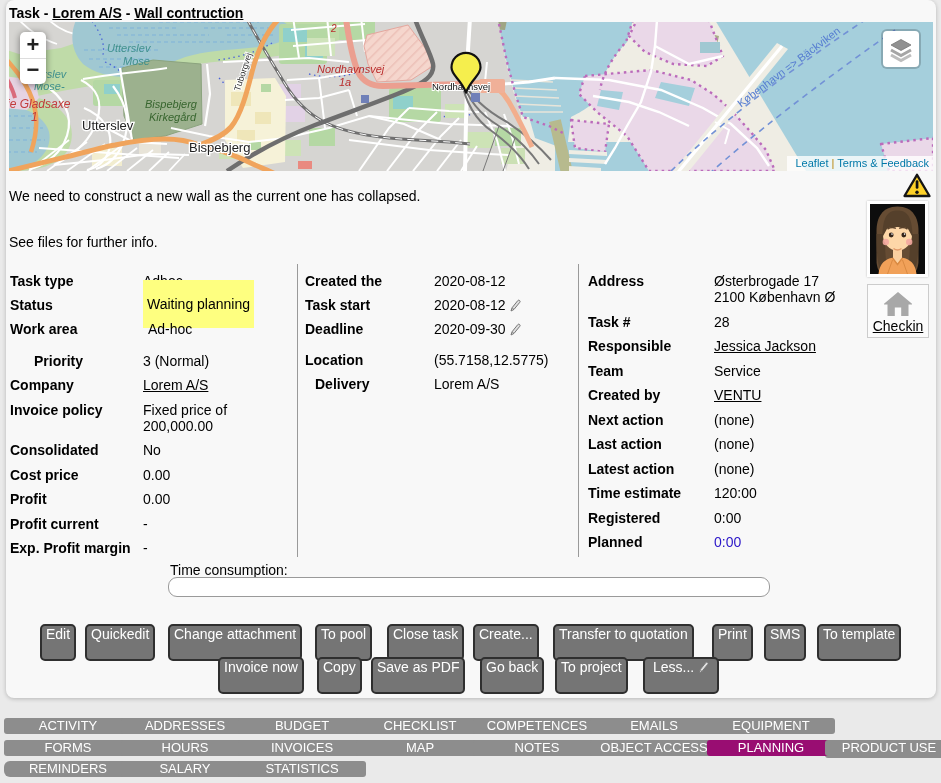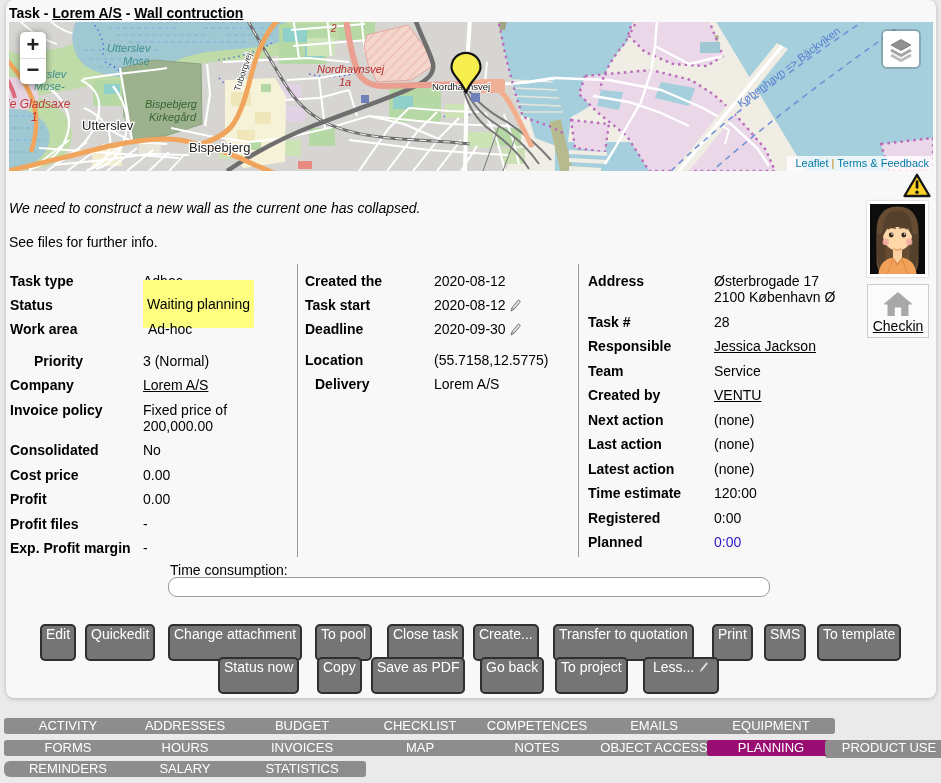--- a/index.html
+++ b/index.html
@@ -307,21 +307,21 @@
 </svg>
   </div>
 <div class="abs" style="left:867px;top:284px;width:60px;height:52px;background:#fbfbfb;border:1px solid #ccc;">
 <svg style="position:absolute;left:16px;top:6px;" width="28" height="26" viewBox="0 0 28 26">
 <path d="M14,1 L29,13.5 24.5,13.5 24.5,25 3.5,25 3.5,13.5 -1,13.5 Z" fill="#a8a8a8"></path>
 <rect x="10.8" y="16.5" width="6.4" height="8.5" fill="#fbfbfb"></rect>
 </svg>
 <div style="position:absolute;left:0;width:60px;top:33px;text-align:center;font-size:14px;"><a href="#">Checkin</a></div>
 </div>
 
-<div class="abs" style="left:9px;top:200px;font-style:italic;">We need to construct a new wall as the current one has collapsed.</div>
+<div class="abs" style="left:9px;top:188px;">We need to construct a new wall as the current one has collapsed.</div>
 <div class="abs" style="left:9px;top:234px;">See files for further info.</div>
 
 <div class="abs vline" style="left:297px;top:264px;height:293px;"></div>
 <div class="abs vline" style="left:578px;top:264px;height:293px;"></div>
 
 <div class="abs lbl" style="left:10px;top:273px;">Task type</div>
 <div class="abs val" style="left:143px;top:273px;">Adhoc</div>
 <div class="abs lbl" style="left:10px;top:297px;">Status</div>
 <div class="abs val" style="left:143px;top:296px;"><span class="hl">Waiting planning</span></div>
 <div class="abs lbl" style="left:10px;top:321px;">Work area</div>
@@ -331,21 +331,21 @@
 <div class="abs lbl" style="left:10px;top:377px;">Company</div>
 <div class="abs val" style="left:143px;top:377px;"><a href="#">Lorem A/S</a></div>
 <div class="abs lbl" style="left:10px;top:402px;">Invoice policy</div>
 <div class="abs val" style="left:143px;top:402px;">Fixed price of<br>200,000.00</div>
 <div class="abs lbl" style="left:10px;top:442px;">Consolidated</div>
 <div class="abs val" style="left:143px;top:442px;">No</div>
 <div class="abs lbl" style="left:10px;top:467px;">Cost price</div>
 <div class="abs val" style="left:143px;top:467px;">0.00</div>
 <div class="abs lbl" style="left:10px;top:491px;">Profit</div>
 <div class="abs val" style="left:143px;top:491px;">0.00</div>
-<div class="abs lbl" style="left:10px;top:516px;">Profit files</div>
+<div class="abs lbl" style="left:10px;top:516px;">Profit current</div>
 <div class="abs val" style="left:143px;top:516px;">-</div>
 <div class="abs lbl" style="left:10px;top:540px;">Exp. Profit margin</div>
 <div class="abs val" style="left:143px;top:540px;">-</div>
 
 <div class="abs lbl" style="left:305px;top:273px;">Created the</div>
 <div class="abs val" style="left:434px;top:273px;">2020-08-12</div>
 <div class="abs lbl" style="left:305px;top:297px;">Task start</div>
 <div class="abs val" style="left:434px;top:297px;">2020-08-12 <svg width="11" height="13" viewBox="0 0 11 13" style="vertical-align:-2px;">
       <path d="M1,12 L2,8.8 L7.8,1.6 Q8.6,0.7 9.6,1.5 Q10.6,2.3 9.8,3.3 L4,10.4 L1,12 Z" fill="#e0e0e0" stroke="#777" stroke-width="1"></path>
       <path d="M2,8.8 L4,10.4" stroke="#777" stroke-width="0.8"></path>
@@ -390,21 +390,21 @@
 <div class="btn" style="left:85px;top:624px;">Quickedit</div>
 <div class="btn" style="left:168px;top:624px;">Change attachment</div>
 <div class="btn" style="left:315px;top:624px;">To pool</div>
 <div class="btn" style="left:387px;top:624px;">Close task</div>
 <div class="btn" style="left:473px;top:624px;">Create...</div>
 <div class="btn" style="left:553px;top:624px;">Transfer to quotation</div>
 <div class="btn" style="left:712px;top:624px;">Print</div>
 <div class="btn" style="left:764px;top:624px;">SMS</div>
 <div class="btn" style="left:817px;top:624px;">To template</div>
 
-<div class="btn" style="left:218px;top:657px;">Status now</div>
+<div class="btn" style="left:218px;top:657px;">Invoice now</div>
 <div class="btn" style="left:317px;top:657px;">Copy</div>
 <div class="btn" style="left:371px;top:657px;">Save as PDF</div>
 <div class="btn" style="left:480px;top:657px;">Go back</div>
 <div class="btn" style="left:555px;top:657px;">To project</div>
 <div class="btn" style="left:643px;top:657px;width:76px;">Less... <svg width="11" height="13" viewBox="0 0 11 13" style="vertical-align:-2px;">
       <path d="M1,12 L2,8.8 L7.8,1.6 Q8.6,0.7 9.6,1.5 Q10.6,2.3 9.8,3.3 L4,10.4 L1,12 Z" fill="#e0e0e0" stroke="#777" stroke-width="1"></path>
       <path d="M2,8.8 L4,10.4" stroke="#777" stroke-width="0.8"></path>
     </svg></div>
 
 <div class="nav" style="left:4px;top:718px;">ACTIVITY</div>

